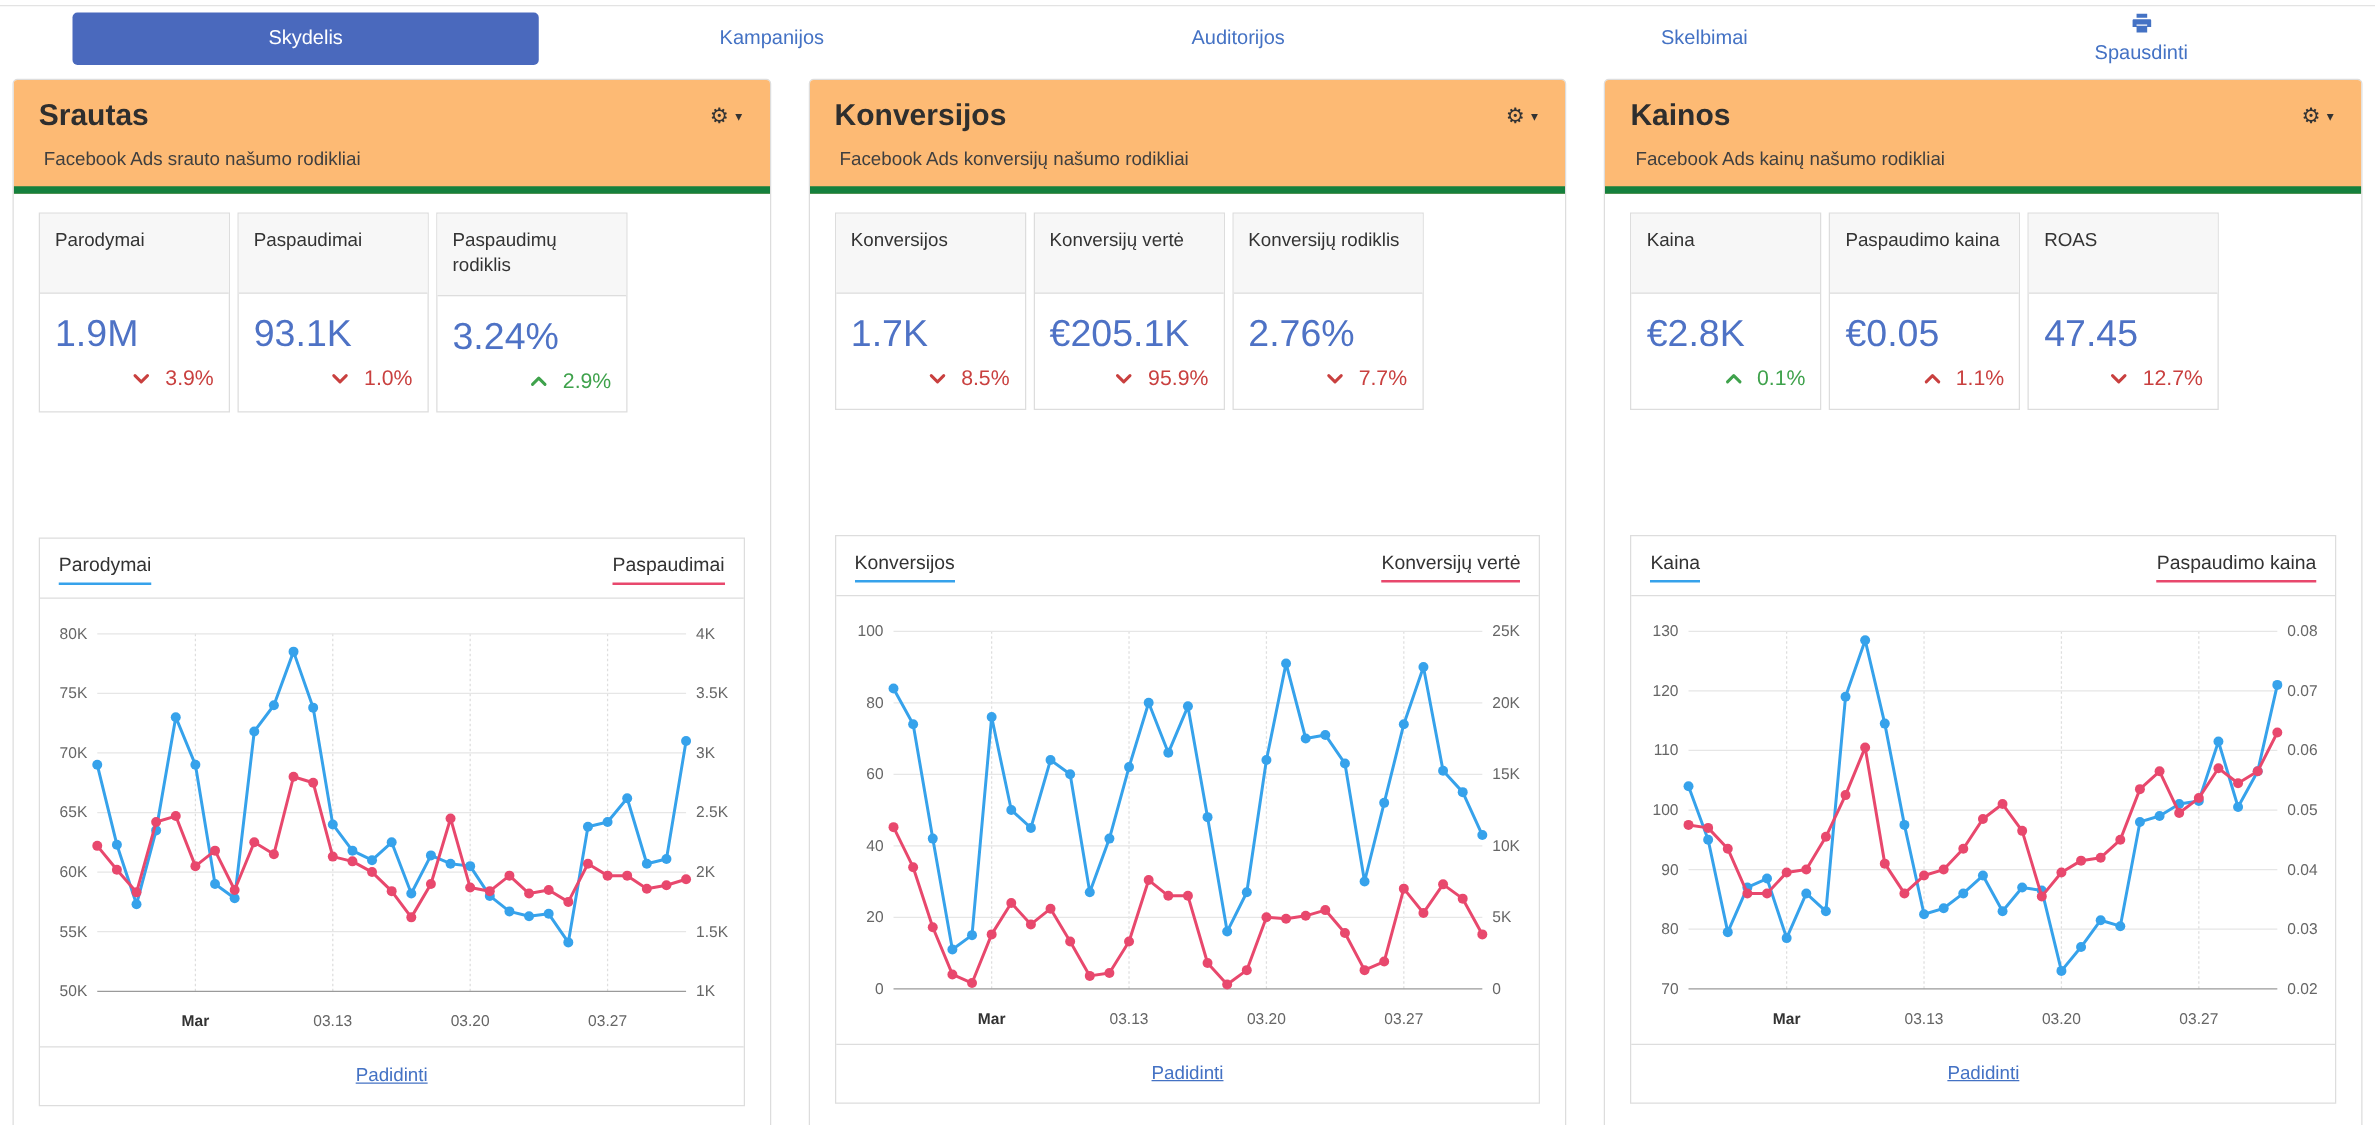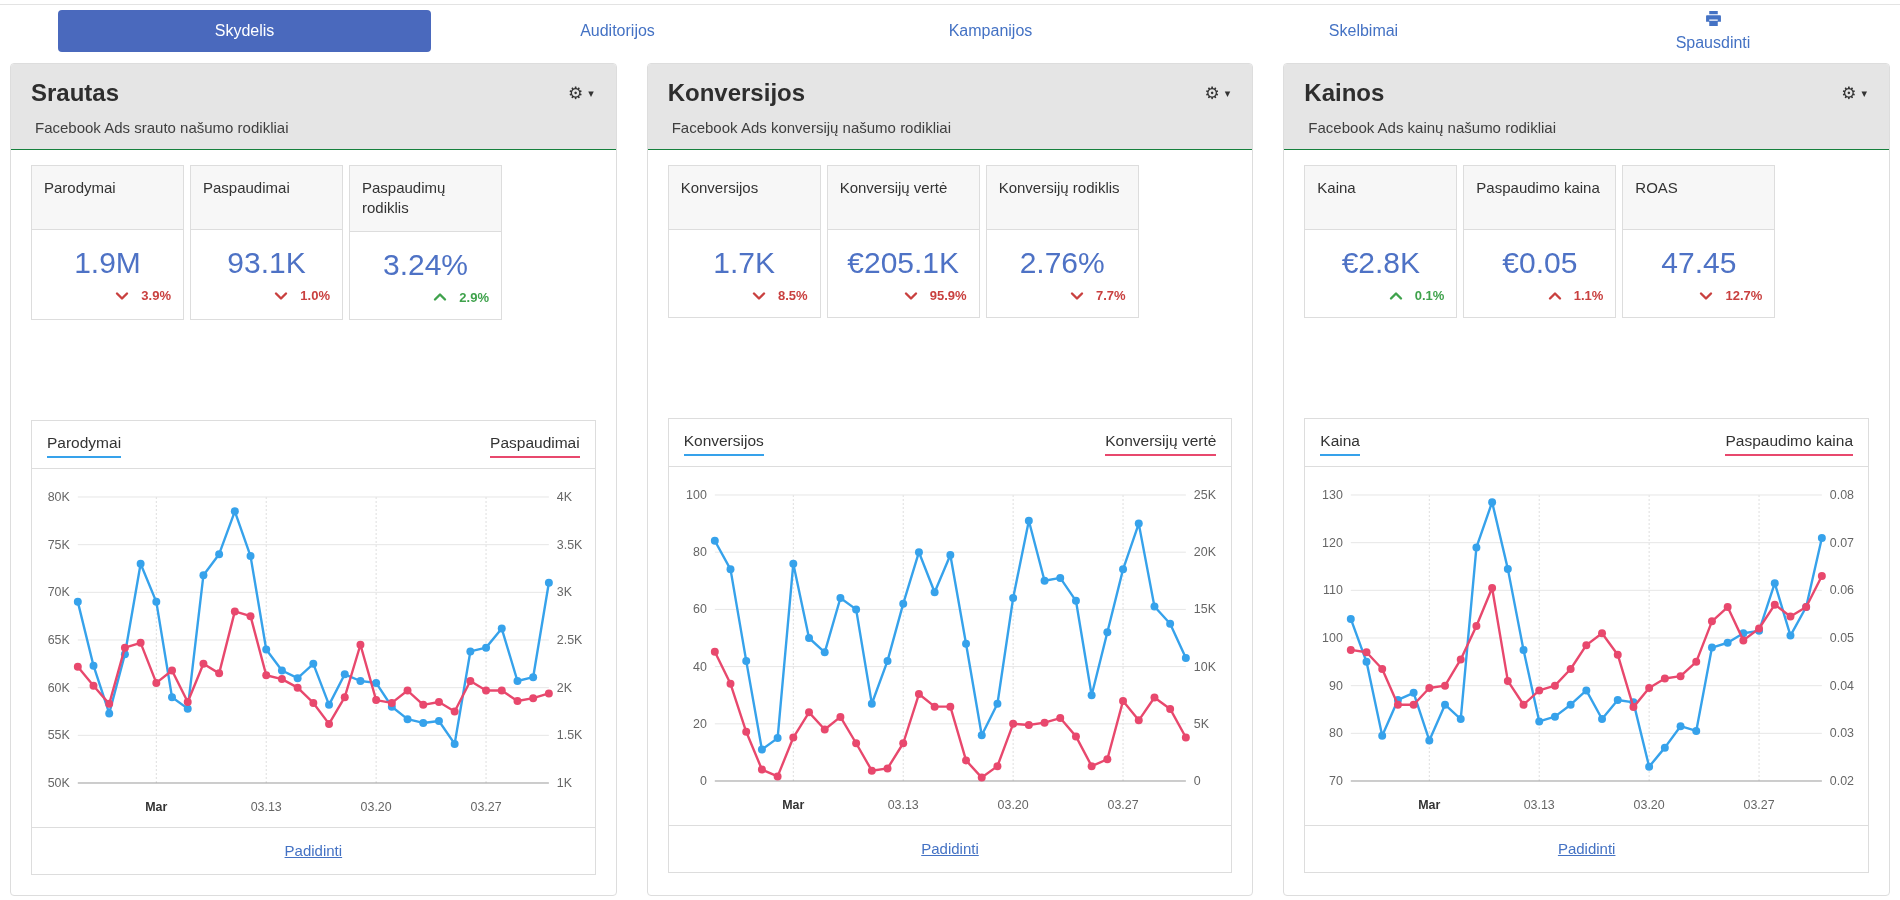--- a/index.html
+++ b/index.html
@@ -14,37 +14,37 @@
   .nav{display:flex;align-items:center;padding:5px 10px 4px;}
   .nav-tabs{flex:1;display:flex;}
   .nav-tab{flex:1;text-align:center;padding:12px 0;font-size:16px;color:#4472c4;
            border-radius:4px;cursor:pointer;background:transparent;border:none;}
   .nav-tab.active{background:#4a69bd;color:#fff;margin-left:48px;}
   .nav-print{width:340px;display:flex;justify-content:flex-end;align-items:center;gap:7px;
              color:#4472c4;font-size:16px;padding-right:14px;cursor:pointer;flex-direction:column;}
   
   .panels{display:flex;gap:30px;padding:7px 10px 0;}
   .panel{flex:1;min-width:0;border:1px solid #ddd;border-radius:4px;background:#fff;overflow:hidden;}
-  .panel-heading{background:#e5e5e5;border-bottom:1px solid #15803d;padding:15px 20px 13px;}
+  .panel-heading{background:#fdba74;border-bottom:6px solid #15803d;padding:15px 20px 13px;}
   .heading-row{display:flex;justify-content:space-between;align-items:flex-start;}
   .panel-title{margin:0;font-size:24px;font-weight:700;color:#2e2e2e;line-height:1.15;}
   .gear-btn{background:none;border:none;cursor:pointer;display:flex;align-items:center;gap:5px;
             color:#333;padding:6px 2px;}
   .gear{font-family:"DejaVu Sans",sans-serif;font-size:17px;line-height:1;}
   .caret{font-family:"DejaVu Sans",sans-serif;font-size:11px;line-height:1;}
   .panel-subtitle{margin:11px 4px 0;font-size:15px;color:#3f3f3f;}
   .panel-body{padding:15px 20px 20px;}
   
   .kpi-row{display:flex;gap:6px;}
   .kpi-card{width:153px;border:1px solid #ddd;background:#fff;}
   .kpi-head{background:#f7f7f7;border-bottom:1px solid #ddd;padding:12px 12px;min-height:64px;
             font-size:15px;color:#333;line-height:1.35;}
-  .kpi-body{padding:16px 12px 14px;text-align:center;}
+  .kpi-body{padding:16px 12px 14px;text-align:left;}
   .kpi-value{font-size:30px;color:#4e72c5;line-height:1.1;white-space:nowrap;}
-  .kpi-delta{margin-top:9px;display:flex;justify-content:flex-end;align-items:center;gap:12px;font-size:13px;font-weight:bold;}
+  .kpi-delta{margin-top:9px;display:flex;justify-content:flex-end;align-items:center;gap:12px;font-size:17px;}
   .kpi-delta.red{color:#c9403f;}
   .kpi-delta.green{color:#3fa24c;}
   .chev{width:14px;height:10px;display:block;}
   
   .chart-card{margin-top:100px;border:1px solid #ddd;background:#fff;}
   .chart-legend{display:flex;justify-content:space-between;align-items:center;
                 padding:13px 15px 10px;border-bottom:1px solid #ddd;}
   .legend-item{font-size:15.5px;color:#333;text-decoration:none;padding-bottom:4px;cursor:pointer;}
   .legend-item.blue{border-bottom:2px solid #36a2eb;}
   .legend-item.pink{border-bottom:2px solid #e8486d;}
@@ -54,22 +54,22 @@
   .expand-link{color:#4472c4;font-size:15px;text-decoration:underline;cursor:pointer;}
 </style>
 </head>
 <body>
 
 <div class="topbar"></div>
 
 <nav class="nav">
   <div class="nav-tabs">
     <button class="nav-tab active">Skydelis</button>
+    <button class="nav-tab">Kampanijos</button>
     <button class="nav-tab">Auditorijos</button>
-    <button class="nav-tab">Kampanijos</button>
     <button class="nav-tab">Skelbimai</button>
   </div>
   <div class="nav-print">
     <svg width="17" height="17" viewBox="0 0 16 16">
       <path fill="#4472c4" d="M4 1h8v3H4zM2 5h12c.6 0 1 .4 1 1v5h-3V9H4v2H1V6c0-.6.4-1 1-1zM4 10h8v5H4z"></path>
     </svg>
     <span>Spausdinti</span>
   </div>
 </nav>
 

